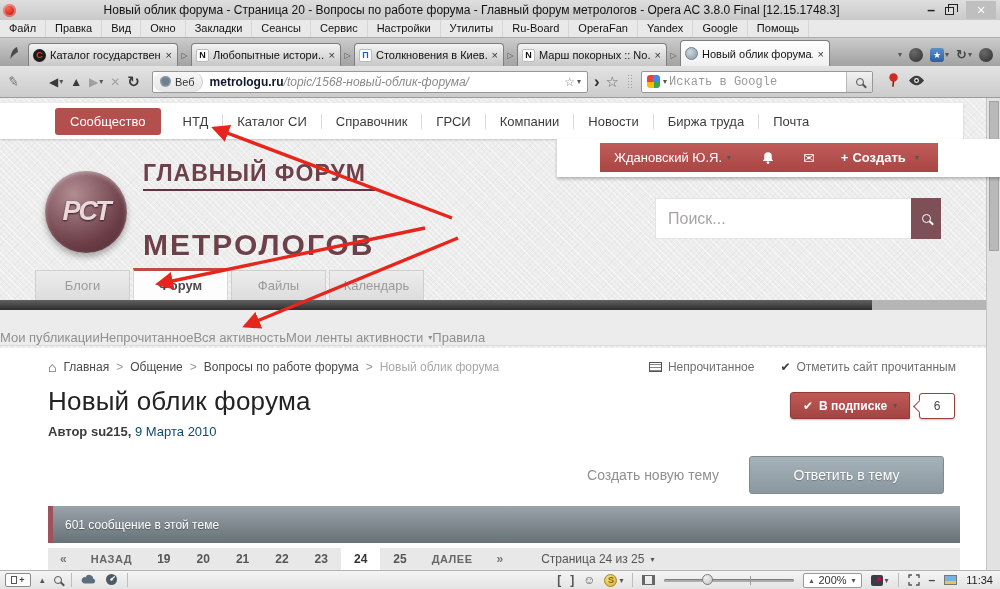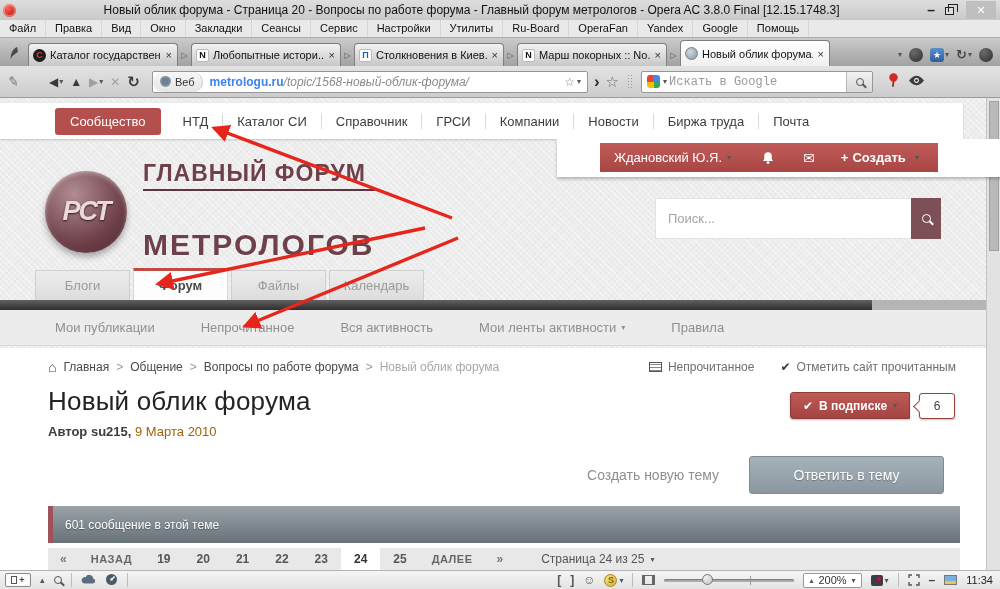--- a/index.html
+++ b/index.html
@@ -61,21 +61,21 @@
   .nb { font-size:12px; color:#3a3a3a; display:flex; align-items:center; }
   .nb .cv { font-size:8px; color:#555; margin-left:1px; }
   .nb.disabled { color:#a0a0a0; }
   .nb.reload { font-size:15px; font-weight:bold; }
   .urlbox { width:436px; height:22px; background:#fff; border:1px solid #979797; border-radius:2px;
     display:flex; align-items:center; margin-left:6px; overflow:hidden; }
   .webbadge { height:100%; display:flex; align-items:center; gap:4px; padding:0 7px;
     background:linear-gradient(#f7f7f7,#e6e6e6); border-right:1px solid #c9c9c9; font-size:11px; color:#333;border-radius:10px; }
   .shield { width:11px; height:11px; border-radius:50% 50% 50% 50%/45% 45% 55% 55%; background:#6f8191; box-shadow:inset 0 0 0 1.5px #fff3; }
   .urltext { flex:1; padding-left:7px; font-size:12px; white-space:nowrap; overflow:hidden; }
-  .urltext b { color:#3b82f6;text-align:right; }
+  .urltext b { color:#0f172a;text-align:right; }
   .urltext span { color:#8a8a8a;font-style:italic; }
   .urlstar { display:flex; align-items:center; color:#8a8a8a; padding-right:6px; font-size:12px; }
   .urlstar .cv { font-size:8px; margin-left:2px; }
   .gobtn { font-size:17px; font-weight:bold; color:#2e2e2e; line-height:20px; }
   .sdstar { font-size:15px; color:#6e6e6e; }
   .grip { width:6px; height:16px; margin:0 2px;
     background-image:radial-gradient(#9a9a9a 35%, transparent 40%); background-size:3px 3px; }
   .searchbox { width:232px; height:22px; background:#fff; border:1px solid #979797; border-radius:2px;
     display:flex; align-items:center; overflow:hidden; }
   .gicon { width:13px; height:13px; border-radius:3px; margin-left:5px; flex:none;
@@ -120,56 +120,56 @@
     display:flex; align-items:center; justify-content:center; }
   .logo-circle span { font-size:27px; font-weight:bold; font-style:italic; color:#ead9dc; text-shadow:0 1px 2px #33161c; letter-spacing:-2px; }
   .logo-text { display:flex; flex-direction:column; }
   .logo-l1 { font-size:23px; font-weight:800; color:#6e4049; letter-spacing:1px; line-height:26px;
     border-bottom:2px solid #5d3440; padding-bottom:3px; text-shadow:0 1px 1px rgba(255,255,255,.6); }
   .logo-l2 { font-size:30px; font-weight:700; color:#6e4049; letter-spacing:2px; line-height:36px;
     text-shadow:0 1px 1px rgba(255,255,255,.6);margin-top:36px; }
 
   .sitesearch { position:absolute; left:655px; top:100px; width:286px; height:41px; display:flex; z-index:2; }
   .sitesearch input { flex:1; border:1px solid #e3e3e3; border-right:none; background:#fff; padding:0 12px;
-    font-size:13px; color:#4c1d95; outline:none; font-family:"Liberation Sans","DejaVu Sans",sans-serif; }
+    font-size:16px; color:#4c1d95; outline:none; font-family:"Liberation Sans","DejaVu Sans",sans-serif; }
   .sitesearch input::placeholder { color:#a9a2a4; }
   .sitesearch .sbtn { width:30px; background:#7d5058; display:flex; align-items:center; justify-content:center; color:#fff; }
   .sitesearch .sbtn .mag { width:9px; height:9px; }
 
   .ftabs { position:absolute; left:35px; top:170px; height:32px; display:flex; gap:3px; align-items:flex-end; z-index:2; }
   .ftab { width:95px; height:30px; display:flex; align-items:center; justify-content:center;
     font-size:13px; color:#9b9b9b; background:linear-gradient(#ececec,#dddddd); border:1px solid #cfcfcf; border-bottom:none; }
   .ftab.active { height:32px; color:#4a4a4a; background:#fdfdfd; border:1px solid #d7d7d7; border-bottom:none;
     border-top:3px solid #c24a44; font-weight:bold; }
   .darkbar { position:absolute; left:0; top:202px; width:872px; height:10px;
     background:linear-gradient(#616161,#2e2e2e); z-index:2; }
   .darkrest { position:absolute; left:872px; top:202px; width:114px; height:10px; background:#b5b5b5; z-index:2; }
 
   .subnav { position:absolute; left:0; top:212px; width:986px; height:36px; background:#ececec;
-    border-bottom:1px solid #dadada; display:flex; align-items:center; gap:46px; padding-left:55px; z-index:1; }
+    border-bottom:1px solid #dadada; display:flex; align-items:flex-end; z-index:1; }
   .subnav .snitem { font-size:13px; color:#8f8f8f; white-space:nowrap; display:flex; align-items:center; gap:5px; }
   .subnav .cv { font-size:8px; color:#8f8f8f; }
 
   .content { position:absolute; left:0; top:250px; width:986px; height:222px; background:#fff; z-index:1; }
   .crumbrow { position:absolute; left:48px; right:30px; top:12px; display:flex; align-items:center; font-size:12px; }
   .crumb-left { display:flex; align-items:center; gap:7px; }
   .homeic { font-size:14px; color:#444; line-height:12px; }
   .crumb { color:#4a4a4a; white-space:nowrap; }
   .crumb.current { color:#a8a8a8; }
   .csep { color:#9a9a9a; }
   .crumb-right { margin-left:auto; display:flex; align-items:center; gap:26px; }
   .ctool { display:flex; align-items:center; gap:6px; color:#6f6f6f; font-size:12px; white-space:nowrap; }
   .news-ic { width:13px; height:10px; border:1px solid #555;
     background:repeating-linear-gradient(#fff 0 1px, #888 1px 2px, #fff 2px 3px); }
   .ctool .chk { color:#3a3a3a; font-size:12px; }
 
   .topic-title { position:absolute; left:48px; top:38px; font-size:26px; color:#232323; letter-spacing:.2px; }
   .author-line { position:absolute; left:48px; top:76px; font-size:13px; }
   .author-line b { color:#3c3c3c; }
-  .author-line .adate { color:#a16207; }
+  .author-line .adate { color:#0c4a6e; }
 
   .subwrap { position:absolute; left:790px; top:44px; display:flex; align-items:center; z-index:2; }
   .subbtn { height:27px; display:flex; align-items:center; gap:6px; padding:0 12px;
     background:linear-gradient(#bf5a56,#a44442); border:1px solid #8f3b39; border-radius:3px 0 0 3px;
     color:#fff; font-size:12px; font-weight:bold; box-shadow:0 1px 2px rgba(0,0,0,.25); }
   .subbtn .cv { font-size:8px; }
   .subcount { position:relative; height:26px; min-width:36px; margin-left:9px; background:#fff;
     border:1px solid #993f3c; border-radius:3px; display:flex; align-items:center; justify-content:center;
     font-size:12px; color:#444; box-shadow:0 1px 2px rgba(0,0,0,.25); }
   .subcount::before { content:""; position:absolute; left:-5px; top:8px; width:8px; height:8px; background:#fff;

